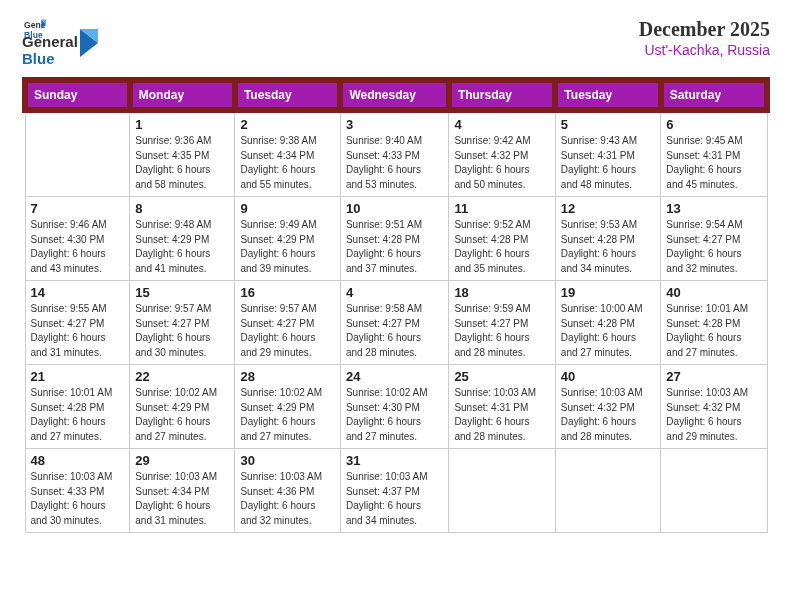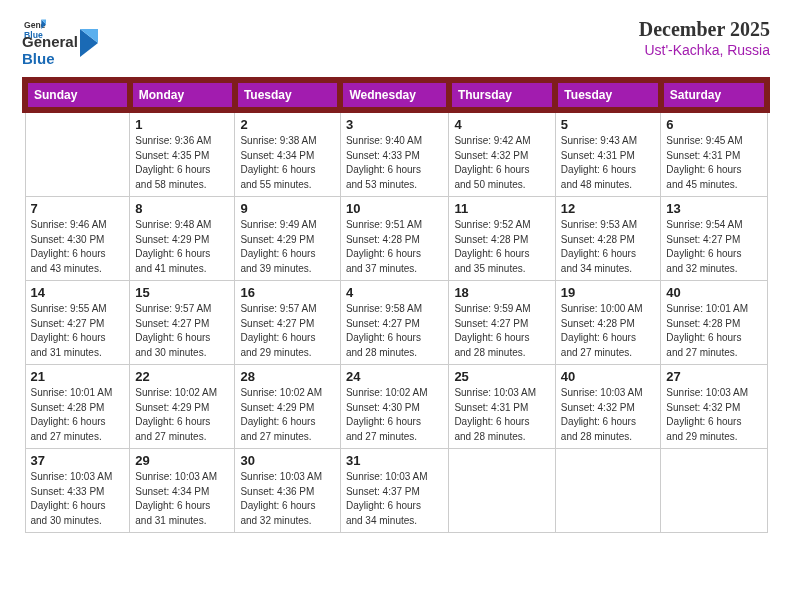--- a/index.html
+++ b/index.html
@@ -243,21 +243,21 @@
             <div class="cell-day">40</div>
             <div class="cell-info">Sunrise: 10:03 AM<br>Sunset: 4:32 PM<br>Daylight: 6 hours<br>and 28 minutes.</div>
           </td>
           <td>
             <div class="cell-day">27</div>
             <div class="cell-info">Sunrise: 10:03 AM<br>Sunset: 4:32 PM<br>Daylight: 6 hours<br>and 29 minutes.</div>
           </td>
         </tr>
         <tr>
           <td>
-            <div class="cell-day">37</div>
+            <div class="cell-day">48</div>
             <div class="cell-info">Sunrise: 10:03 AM<br>Sunset: 4:33 PM<br>Daylight: 6 hours<br>and 30 minutes.</div>
           </td>
           <td>
             <div class="cell-day">29</div>
             <div class="cell-info">Sunrise: 10:03 AM<br>Sunset: 4:34 PM<br>Daylight: 6 hours<br>and 31 minutes.</div>
           </td>
           <td>
             <div class="cell-day">30</div>
             <div class="cell-info">Sunrise: 10:03 AM<br>Sunset: 4:36 PM<br>Daylight: 6 hours<br>and 32 minutes.</div>
           </td>

